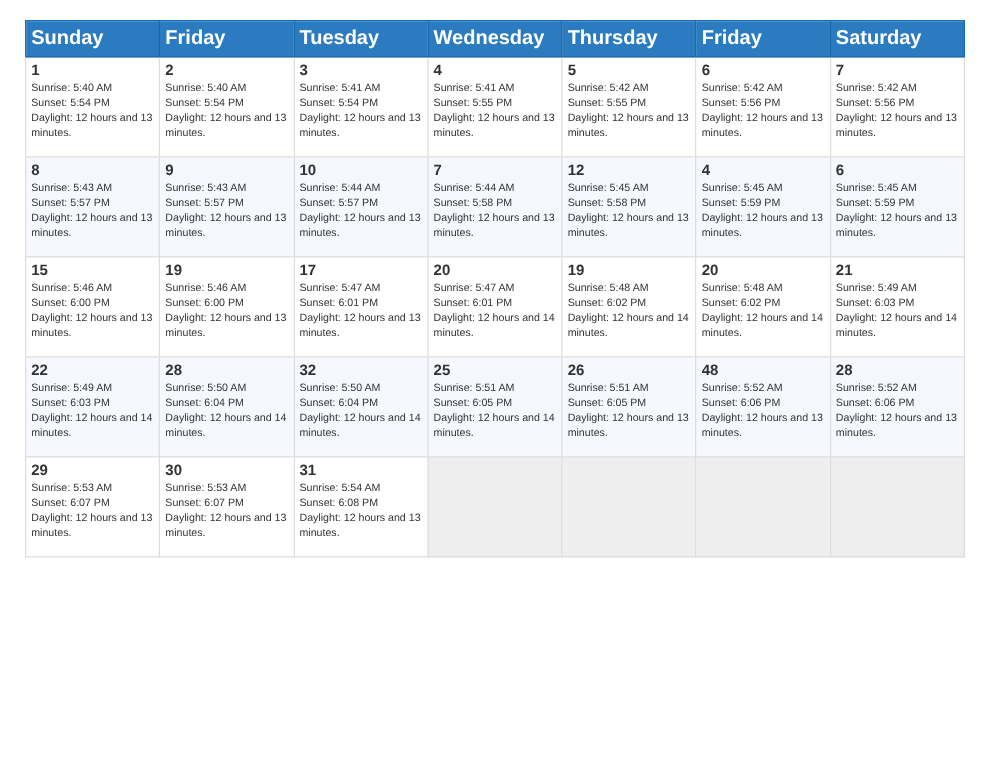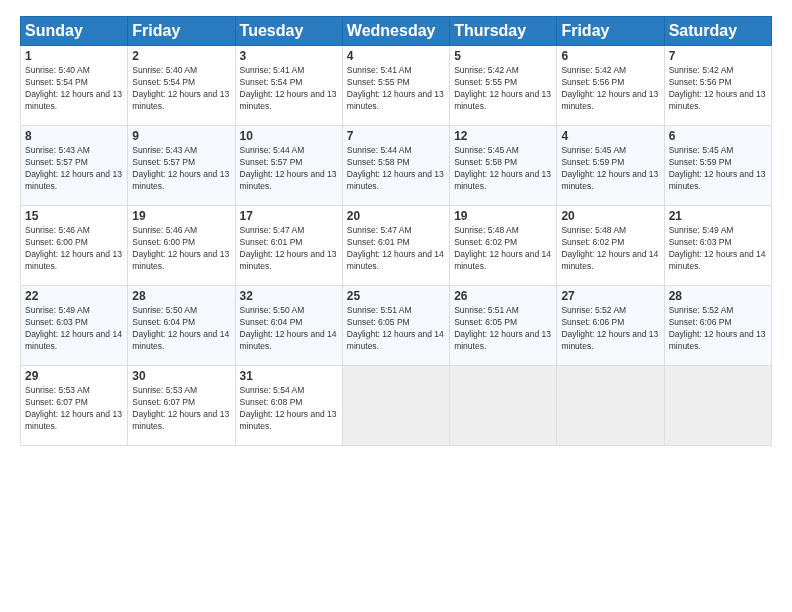--- a/index.html
+++ b/index.html
@@ -208,21 +208,21 @@
       </td>
           <td>
         <span class="day-num">25</span>
         <span class="cell-text">Sunrise: 5:51 AM<br>Sunset: 6:05 PM<br>Daylight: 12 hours and 14 minutes.</span>
       </td>
           <td>
         <span class="day-num">26</span>
         <span class="cell-text">Sunrise: 5:51 AM<br>Sunset: 6:05 PM<br>Daylight: 12 hours and 13 minutes.</span>
       </td>
           <td>
-        <span class="day-num">27</span>
+        <span class="day-num">48</span>
         <span class="cell-text">Sunrise: 5:52 AM<br>Sunset: 6:06 PM<br>Daylight: 12 hours and 13 minutes.</span>
       </td>
           <td>
         <span class="day-num">28</span>
         <span class="cell-text">Sunrise: 5:52 AM<br>Sunset: 6:06 PM<br>Daylight: 12 hours and 13 minutes.</span>
       </td>
         </tr>
         <tr>
           <td>
         <span class="day-num">29</span>

